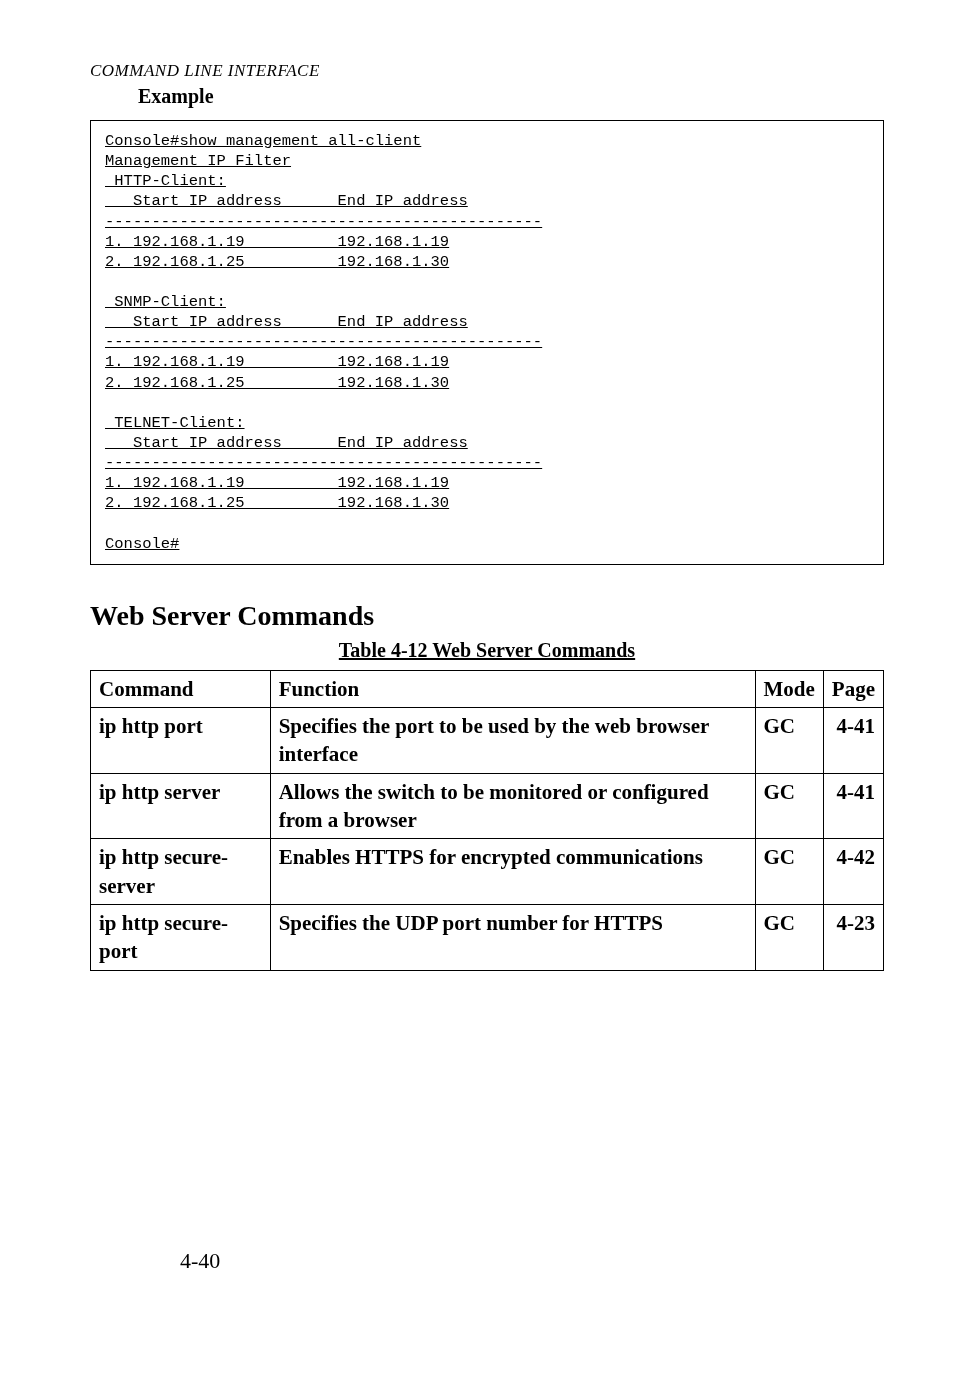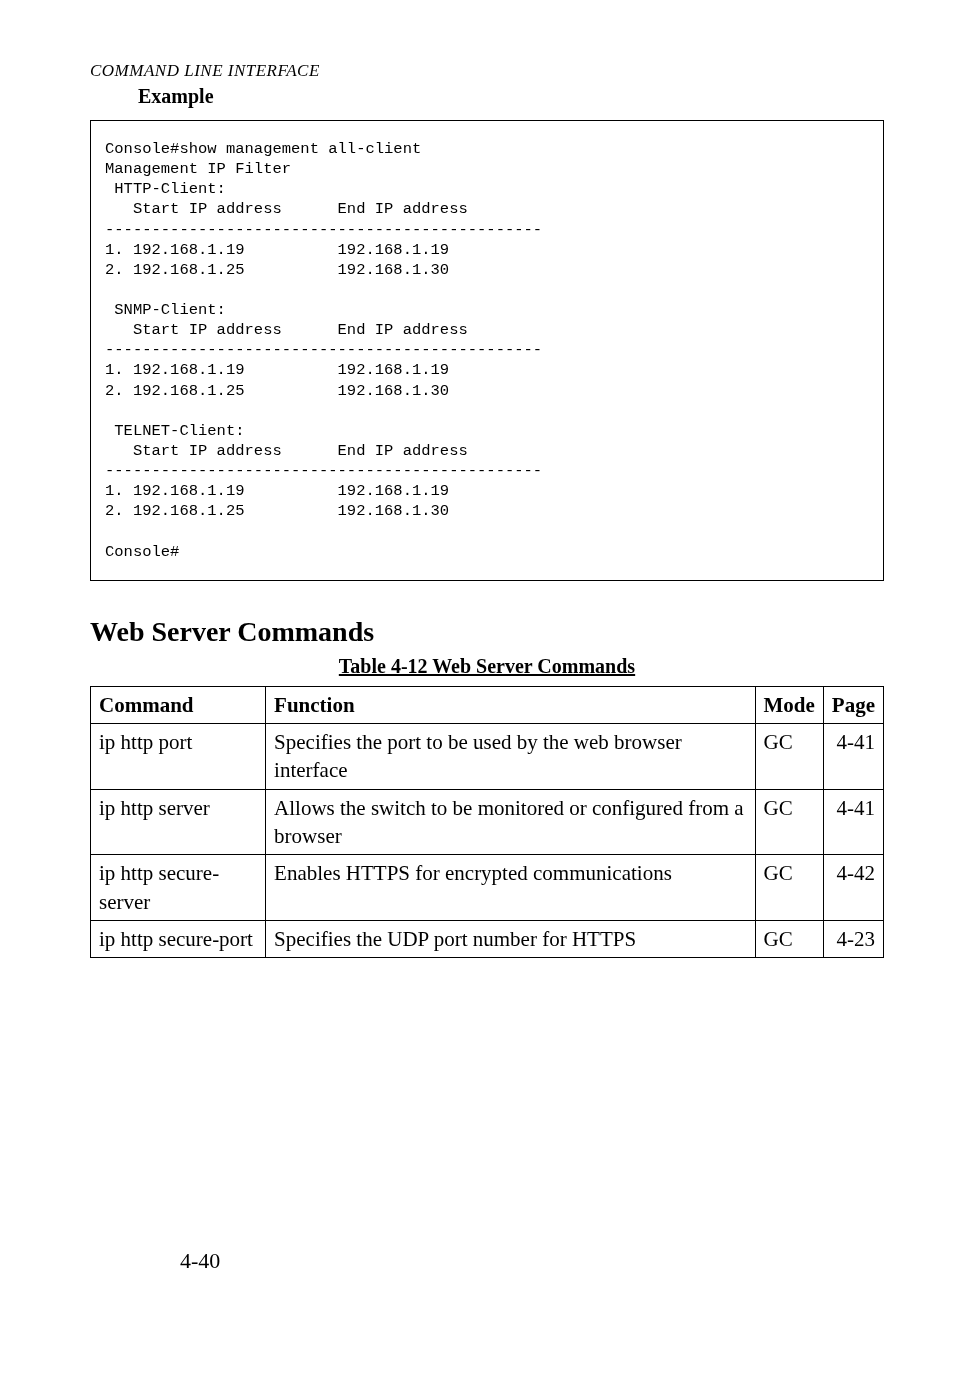--- a/index.html
+++ b/index.html
@@ -19,26 +19,27 @@
     font-size: 17px;
     letter-spacing: 0.5px;
   }
   .example-label {
     font-weight: bold;
     margin-left: 48px;
     margin-bottom: 10px;
   }
   .code-block {
     border: 1px solid #000;
-    padding: 18px 14px;
+    padding: 10px 14px;
     font-family: "Courier New", monospace;
     font-size: 15.5px;
     white-space: pre;
     line-height: 1.30;
     margin-bottom: 32px;
+    text-decoration: underline;
   }
   h2.section {
     font-size: 28px;
     font-weight: bold;
     margin: 0 0 2px 0;
   }
   .table-caption {
     text-align: center;
     font-weight: bold;
     margin-bottom: 6px;
@@ -48,20 +49,21 @@
     border-collapse: collapse;
     width: 100%;
     font-size: 21px;
     border-radius: 11px;
   }
   table.cmds th, table.cmds td {
     border: 1px solid #000;
     padding: 4px 8px;
     vertical-align: top;
     text-align: left;
+    font-weight: bold;
   }
   table.cmds th {
     font-weight: bold;
   }
   table.cmds td.page, table.cmds th.page {
     text-align: right;
   }
   .page-num {
     position: absolute;
     left: 90px;

